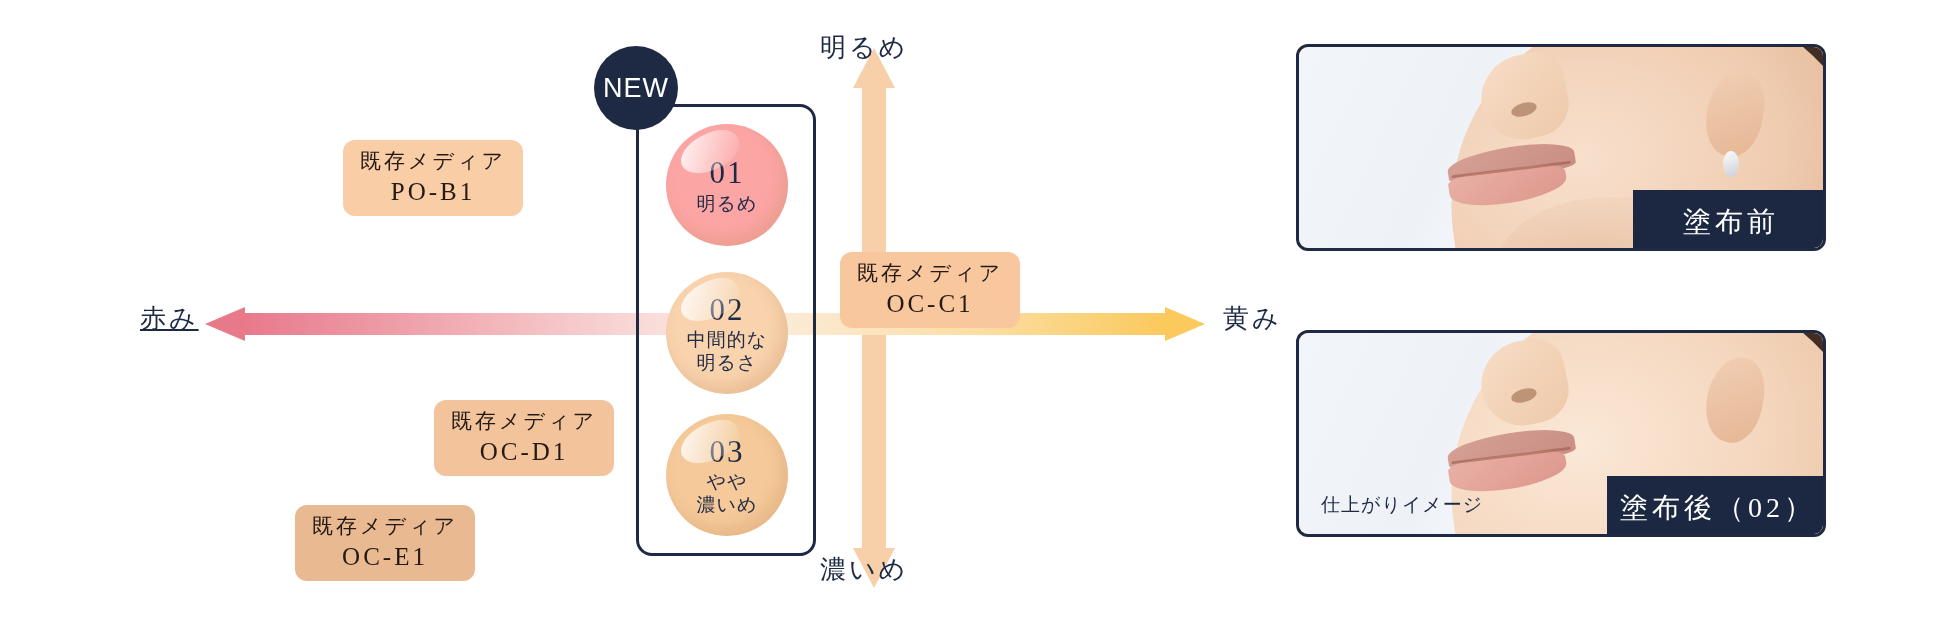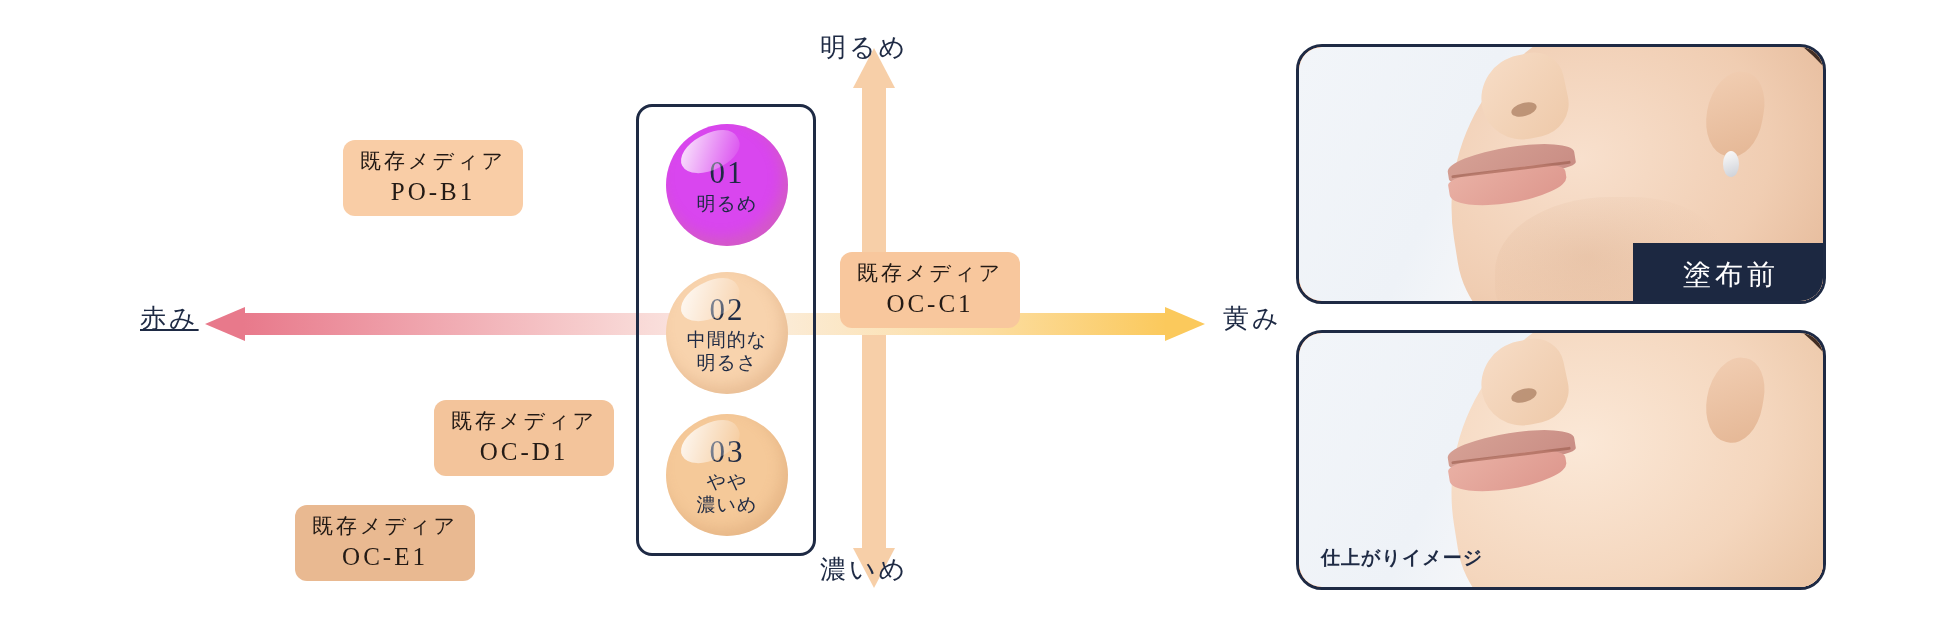--- a/index.html
+++ b/index.html
@@ -79,42 +79,42 @@
     box-shadow:inset -6px -8px 14px rgba(196,140,92,.28);
   }
   .swatch .num{font-size:31px;letter-spacing:2px;margin-bottom:1px;}
   .swatch .desc{font-size:19px;letter-spacing:1px;}
   .swatch::before{
     content:"";position:absolute;left:13px;top:10px;width:62px;height:36px;
     border-radius:50% 50% 45% 55%;
     background:linear-gradient(135deg,rgba(255,255,255,.92),rgba(255,255,255,0));
     transform:rotate(-28deg);
   }
-  .sw01{left:666px;top:124px;background:#d946ef;}
+  .sw01{left:666px;top:124px;background:#fca5a5;}
   .sw02{left:666px;top:272px;background:#f8d3ad;}
   .sw03{left:666px;top:414px;background:#f5c999;}
 
   
   .tag{
     position:absolute;border-radius:12px;color:#231a15;text-align:center;
     display:flex;flex-direction:column;align-items:center;justify-content:center;
     line-height:1.32;z-index:4;
   }
   .tag .t1{font-size:21px;letter-spacing:3px;}
   .tag .t2{font-size:25px;letter-spacing:3px;}
   .tag-pob1{left:343px;top:140px;width:180px;height:76px;background:#f9cda6;}
   .tag-occ1{left:840px;top:252px;width:180px;height:76px;background:#f8c79d;}
   .tag-ocd1{left:434px;top:400px;width:180px;height:76px;background:#f3c49b;}
   .tag-oce1{left:295px;top:505px;width:180px;height:76px;background:#e9b991;}
 
   
   .photos{position:absolute;left:1296px;top:44px;width:560px;height:556px;}
   .photo-card{
-    position:absolute;left:0;width:530px;height:260px;
-    border:3px solid #1e2a44;border-radius:26px;overflow:hidden;
+    position:absolute;left:0;width:530px;height:207px;
+    border:3px solid #1e2a44;border-radius:12px;overflow:hidden;
     background:#f97316;box-sizing:border-box;
   }
   .card-before{top:0;}
   .card-after{top:286px;}
 
   
   .face-wrap{position:absolute;inset:0;overflow:hidden;}
   .bg-grad{
     position:absolute;inset:0;
     background:linear-gradient(115deg,#f2f5f9 0%,#eef2f7 32%,#f6f7f9 48%,#ffffff 100%);
@@ -181,21 +181,21 @@
     position:absolute;background:#1c2841;color:#fff;
     display:flex;align-items:center;justify-content:center;
     font-size:28px;letter-spacing:4px;z-index:9;
     font-family:"Liberation Serif","DejaVu Serif",serif;
   }
   .badge-before{right:-6px;bottom:-6px;width:196px;height:64px;}
   .badge-after{right:-6px;bottom:-6px;width:222px;height:64px;}
   .finish-note{
     position:absolute;left:22px;bottom:16px;color:#1e2a44;
     font-size:19px;letter-spacing:1px;z-index:9;
-    font-family:"Liberation Sans","DejaVu Sans",sans-serif;font-weight:700;
+    font-family:"Liberation Sans","DejaVu Sans",sans-serif;font-weight:400;
   }
 </style>
 </head>
 <body>
 
 <div class="stage">
 
   <div class="matrix">
 
     <div class="v-axis">
@@ -226,20 +226,21 @@
     <div class="tag tag-ocd1">
       <span class="t1">既存メディア</span>
       <span class="t2">OC-D1</span>
     </div>
     <div class="tag tag-oce1">
       <span class="t1">既存メディア</span>
       <span class="t2">OC-E1</span>
     </div>
 
     <div class="new-box"></div>
+    <div class="new-badge">NEW</div>
 
     <div class="swatch sw01">
       <span class="num">01</span>
       <span class="desc">明るめ</span>
     </div>
     <div class="swatch sw02">
       <span class="num">02</span>
       <span class="desc">中間的な</span>
       <span class="desc">明るさ</span>
     </div>
@@ -277,15 +278,16 @@
         <div class="neck neck-b"></div>
         <div class="skin skin-b"></div>
         <div class="ear"></div>
         <div class="nose"></div>
         <div class="nostril"></div>
         <div class="lip-top"></div>
         <div class="lip-bot"></div>
         <div class="lip-line"></div>
       </div>
       <div class="finish-note">仕上がりイメージ</div>
+      <div class="photo-badge badge-after">塗布後（02）</div>
     </div>
   </div>
 </div>
 
 </body></html>

